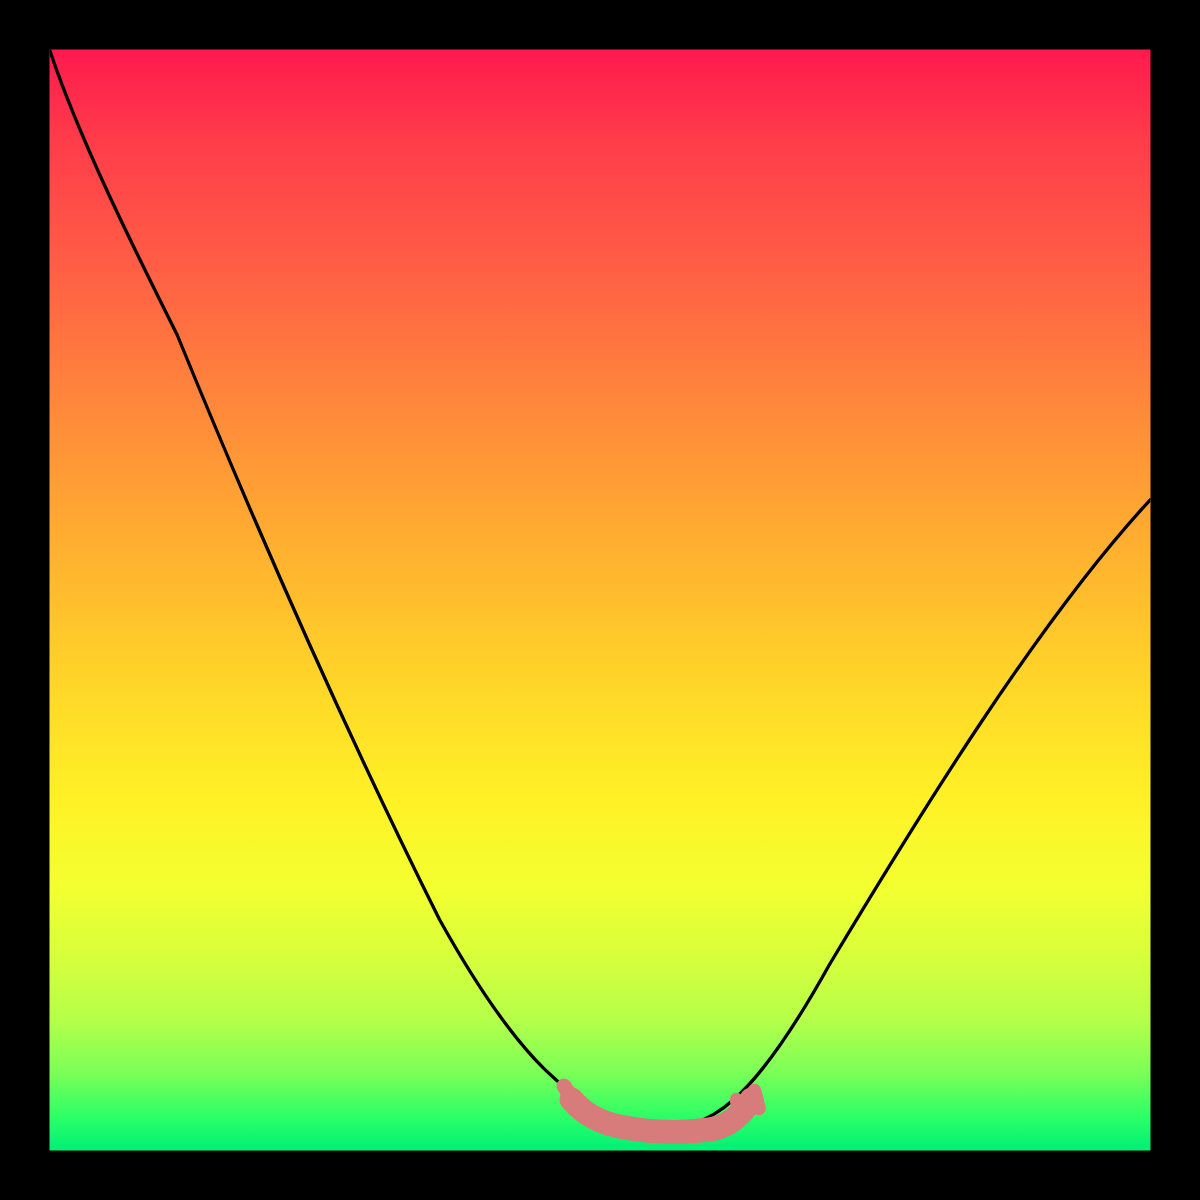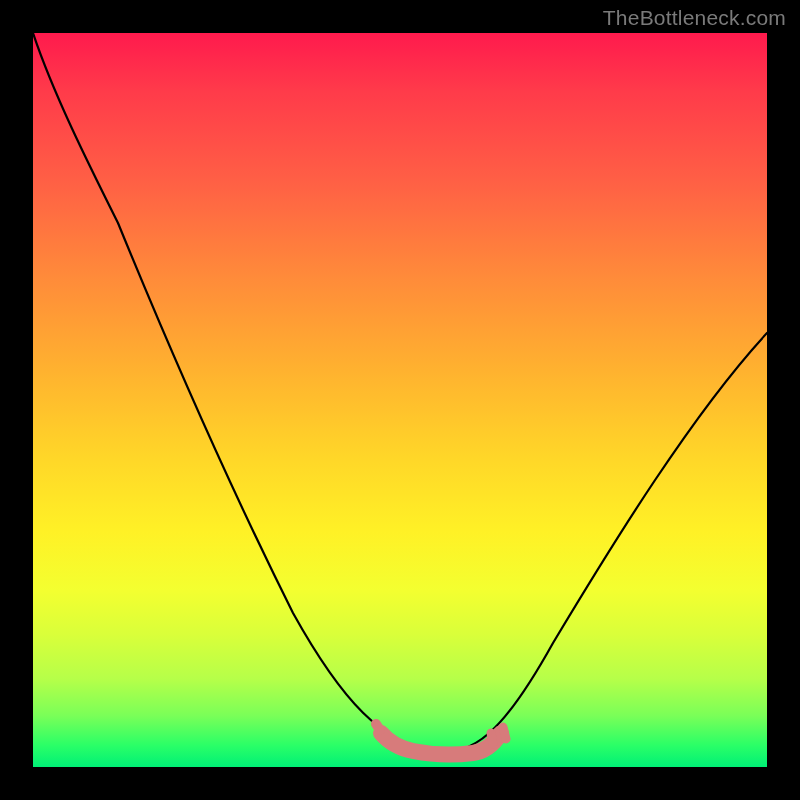--- a/index.html
+++ b/index.html
@@ -57,21 +57,20 @@
     left: 0;
     width: 734px;
     height: 734px;
   }
 </style>
 </head>
 <body>
 
 <div class="frame">
 
-  <div class="watermark">TheBottleneck.com</div>
 
   <div class="plot-area">
 
     <svg class="curves" viewBox="0 0 734 734" preserveAspectRatio="none">
 
       <path fill="none" stroke="#000" stroke-width="2.2" stroke-linecap="round" d="M 0 0
                C 20 60, 55 130, 85 190
                C 130 300, 190 440, 260 580
                C 310 670, 350 710, 400 718
                C 440 724, 470 700, 520 610

